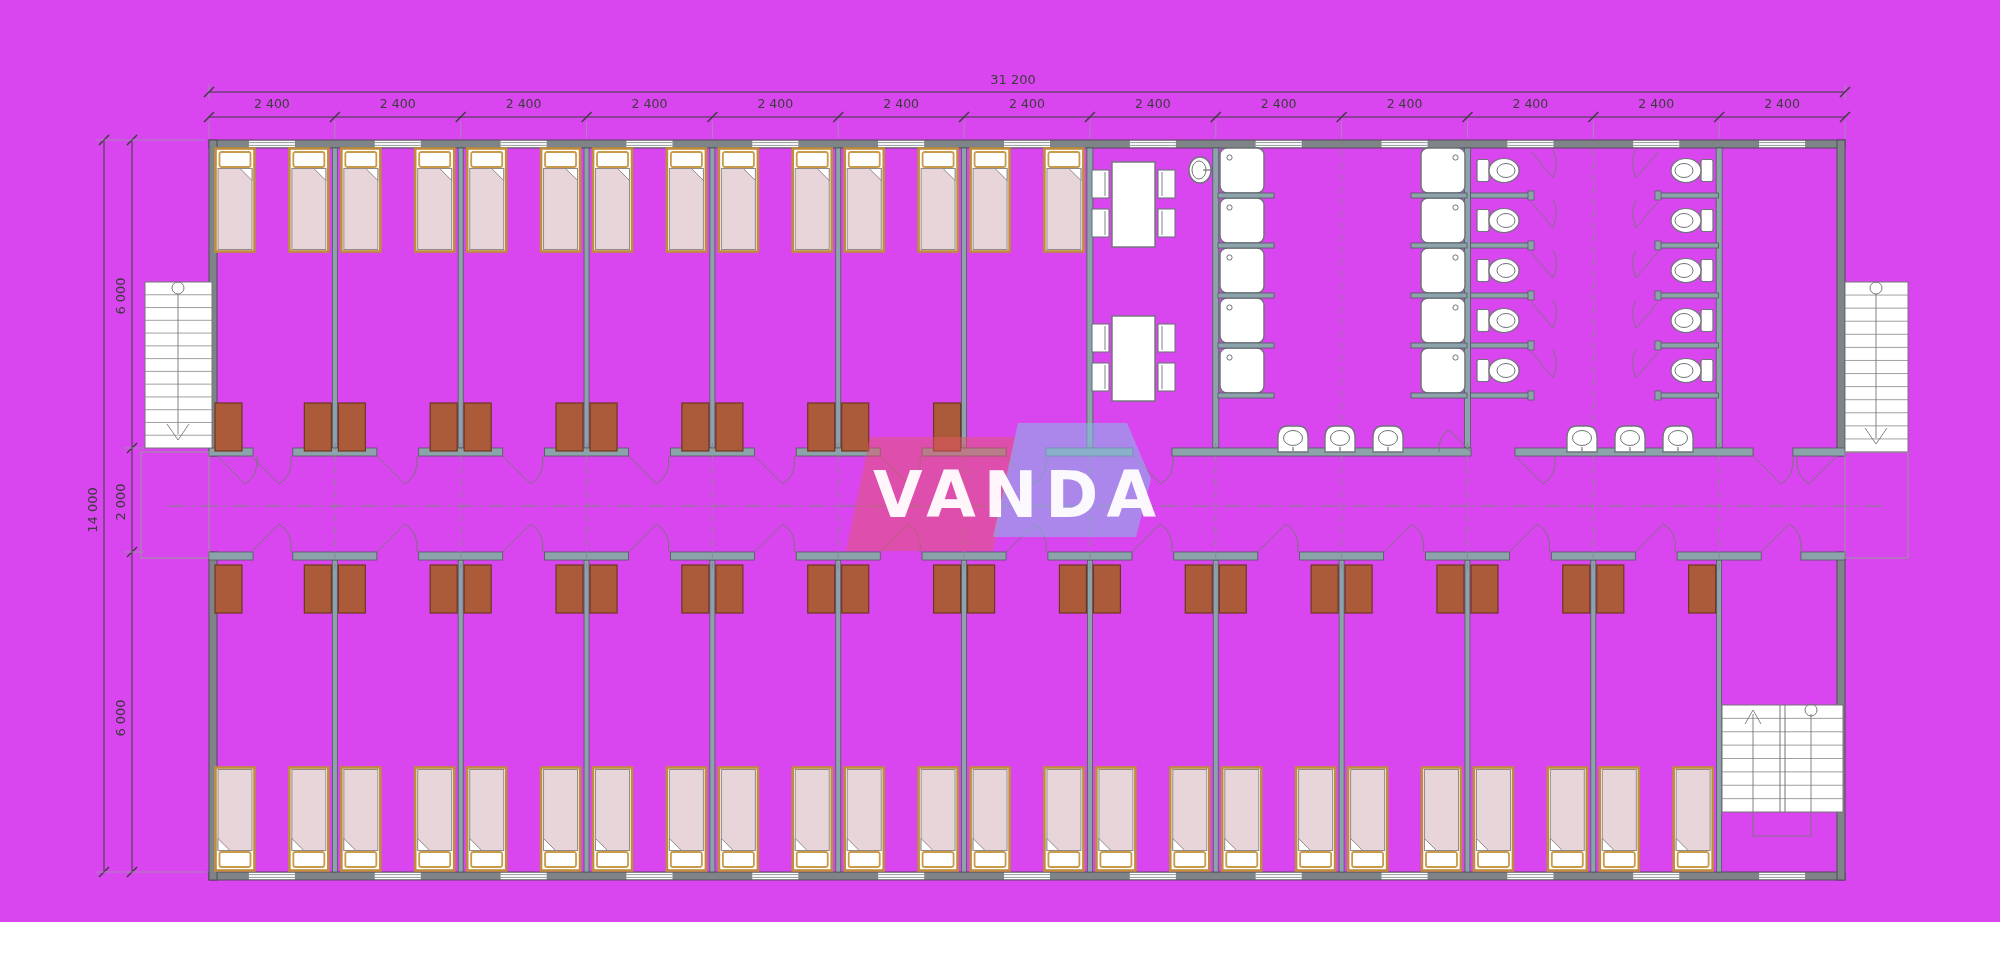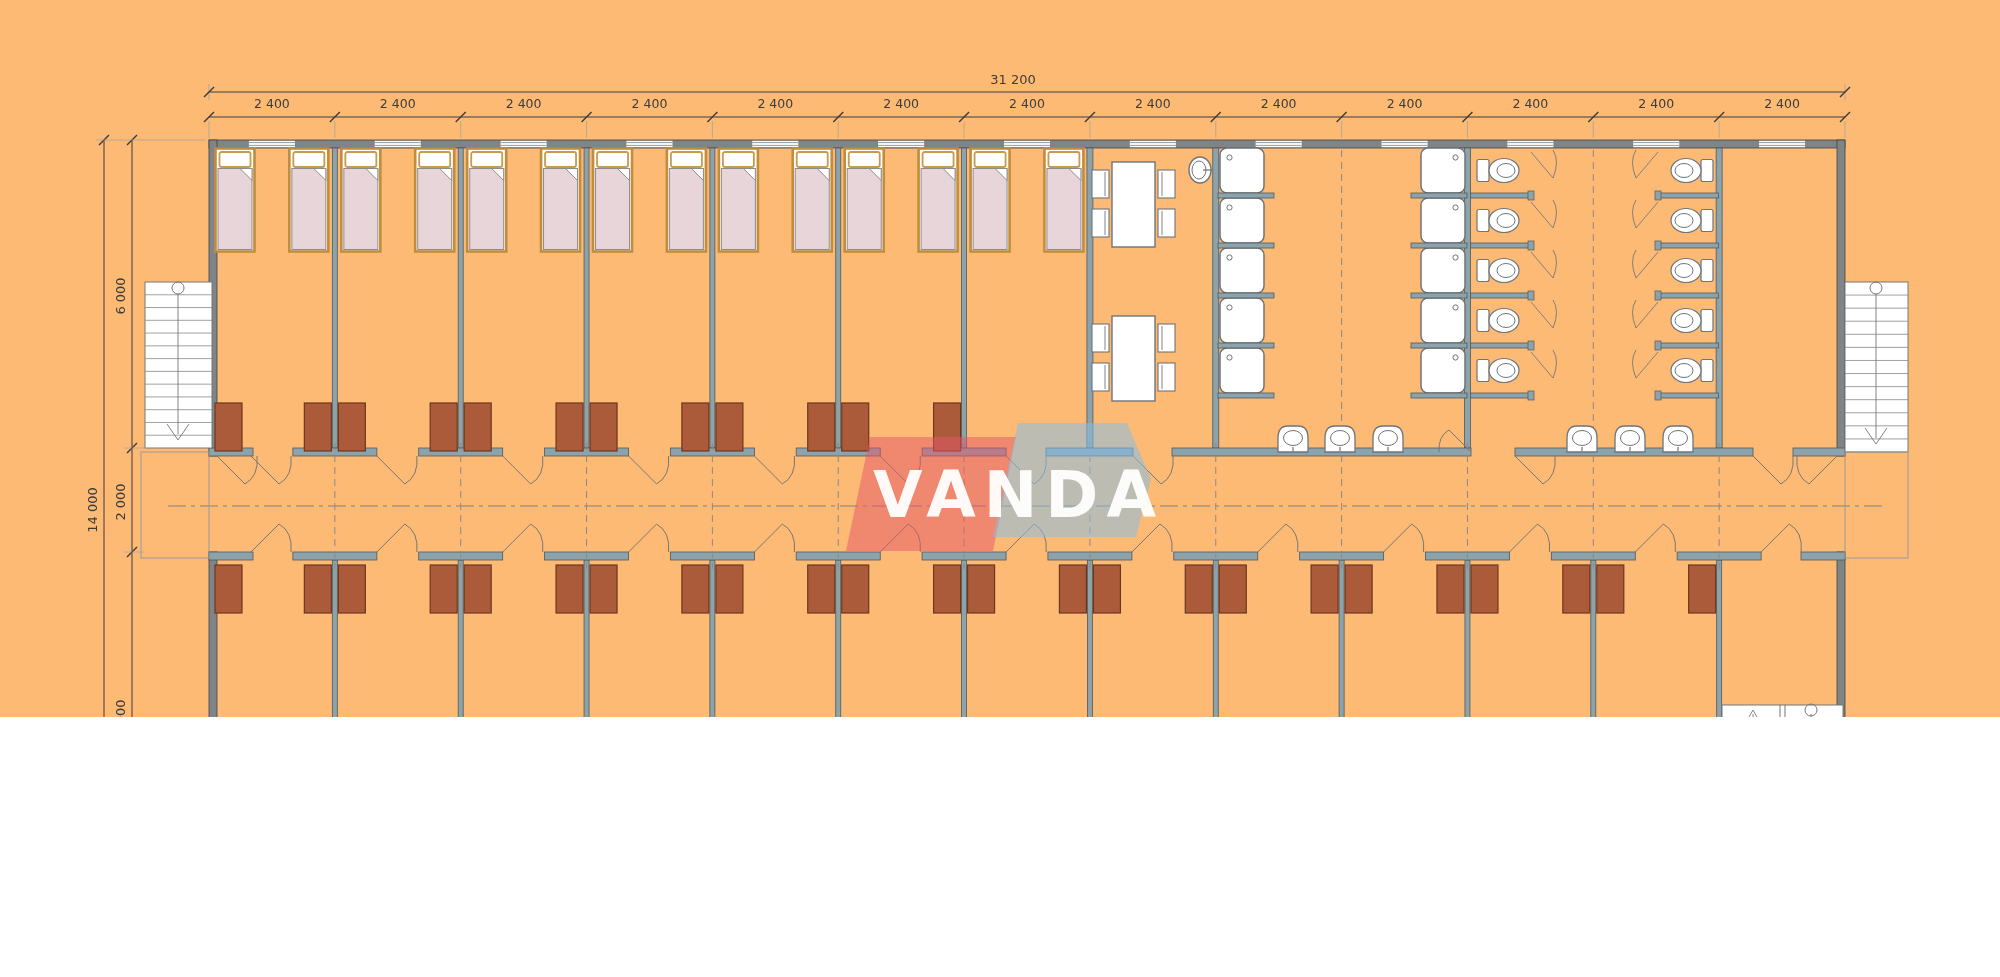--- a/index.html
+++ b/index.html
@@ -1,16 +1,16 @@
 <!DOCTYPE html>
 <html><head>
 <meta charset="utf-8">
 <style>
   html,body{margin:0;padding:0;background:#ffffff;}
-  .page{position:relative;width:2000px;height:717px;background:#fdba74;overflow:hidden;
+  .page{position:relative;width:2000px;height:922px;background:#d946ef;overflow:hidden;
         font-family:"DejaVu Sans", sans-serif;}
   svg{position:absolute;left:0;top:0;}
   text{font-family:"DejaVu Sans", sans-serif;}
 </style>
 </head>
 <body>
 
 <div class="page">
   <svg id="plan" width="2000" height="977" viewBox="0 0 2000 977">
       <g>

